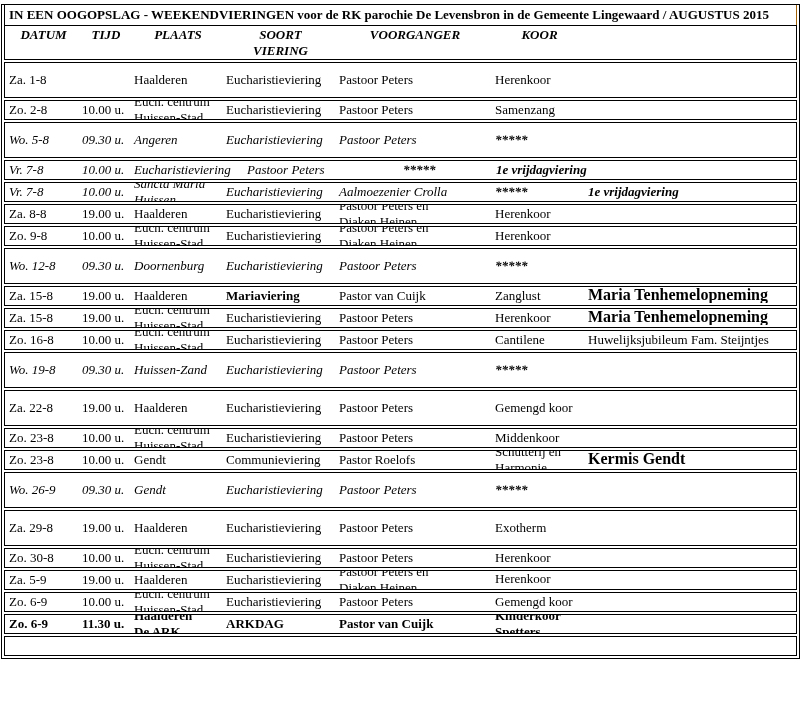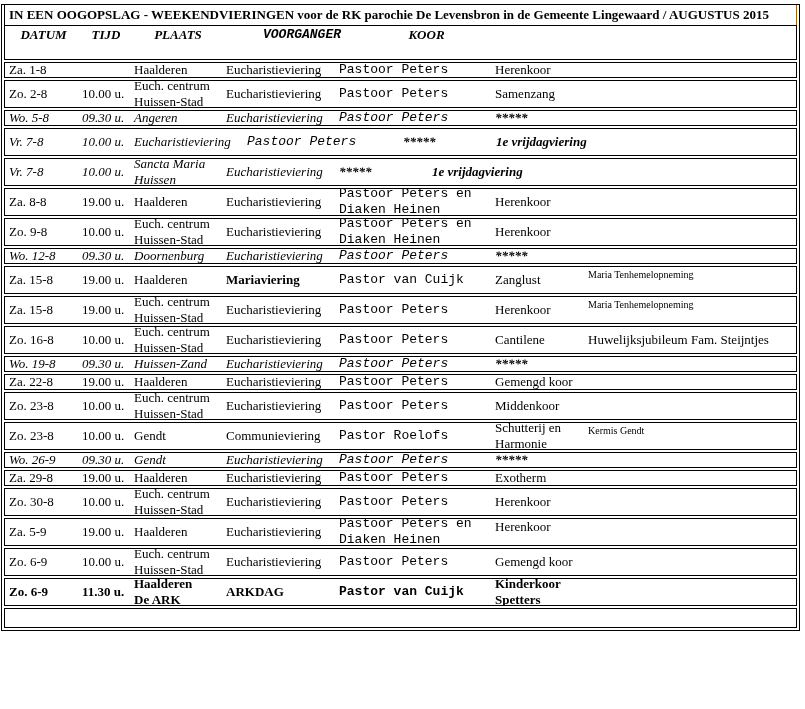--- a/index.html
+++ b/index.html
@@ -40,54 +40,56 @@
     font-style: italic;
     text-align: center;
   }
   .row {
     border: 1px solid #000;
     margin-bottom: 2px;
     display: flex;
     align-items: center;
     overflow: hidden;
   }
-  .row.h1 { height: 16px; }
-  .row.h2 { height: 28px; }
+  .row.h1 { height: 36px; }
+  .row.h2 { height: 20px; }
   .row.stub { height: 20px; margin-bottom: 0; }
   .row.italic { font-style: italic; }
   .row.bold { font-weight: bold; }
   .cell {
     padding-left: 4px;
     white-space: pre-line;
     overflow: hidden;
     flex: 0 0 auto;
   }
   .c-datum      { width: 73px; }
   .c-tijd       { width: 52px; }
   .c-plaats     { width: 92px; }
   .c-soort      { width: 113px; }
-  .c-voorganger { width: 156px; font-family: Liberation Mono, monospace; }
+  .c-voorganger { width: 156px; }
   .c-koor       { width: 93px; }
   .c-bijz       { flex: 1 1 auto; width: auto; }
   .cell.strong  { font-weight: bold; }
-  .cell.bijz-strong { font-weight: normal; font-size: 10px; }
+  .cell.bijz-strong { font-weight: bold; font-size: 16px; }
   .cell.bijz-bi { font-weight: bold; font-style: italic; }
   .cell.top { align-self: flex-start; padding-top: 0px; }
 </style>
 </head>
 <body>
 
 <div class="doc">
 
   <div class="title-box">IN EEN OOGOPSLAG - WEEKENDVIERINGEN voor de RK parochie De Levensbron in de Gemeente Lingewaard / AUGUSTUS 2015</div>
 
   <div class="header-box">
     <div class="cell c-datum">DATUM</div>
     <div class="cell c-tijd">TIJD</div>
     <div class="cell c-plaats">PLAATS</div>
+    <div class="cell c-soort">SOORT
+VIERING</div>
     <div class="cell c-voorganger">VOORGANGER</div>
     <div class="cell c-koor">KOOR</div>
   </div>
 
   <div id="rows">
       <div class="row h1">
         <div class="cell c-datum">Za. 1-8</div>
         <div class="cell c-tijd"></div>
         <div class="cell c-plaats">Haalderen</div>
         <div class="cell c-soort">Eucharistieviering</div>
@@ -121,20 +123,21 @@
         <div class="cell c-voorganger">Pastoor Peters</div>
         <div class="cell c-koor strong">*****</div>
         <div class="cell c-bijz bijz-bi">1e vrijdagviering</div>
       </div>
       <div class="row h2 italic">
         <div class="cell c-datum">Vr. 7-8</div>
         <div class="cell c-tijd">10.00 u.</div>
         <div class="cell c-plaats">Sancta Maria
 Huissen</div>
         <div class="cell c-soort">Eucharistieviering</div>
+        <div class="cell c-voorganger">Aalmoezenier Crolla</div>
         <div class="cell c-koor strong">*****</div>
         <div class="cell c-bijz bijz-bi">1e vrijdagviering</div>
       </div>
       <div class="row h2">
         <div class="cell c-datum">Za. 8-8</div>
         <div class="cell c-tijd">19.00 u.</div>
         <div class="cell c-plaats">Haalderen</div>
         <div class="cell c-soort">Eucharistieviering</div>
         <div class="cell c-voorganger">Pastoor Peters en
 Diaken Heinen</div>

